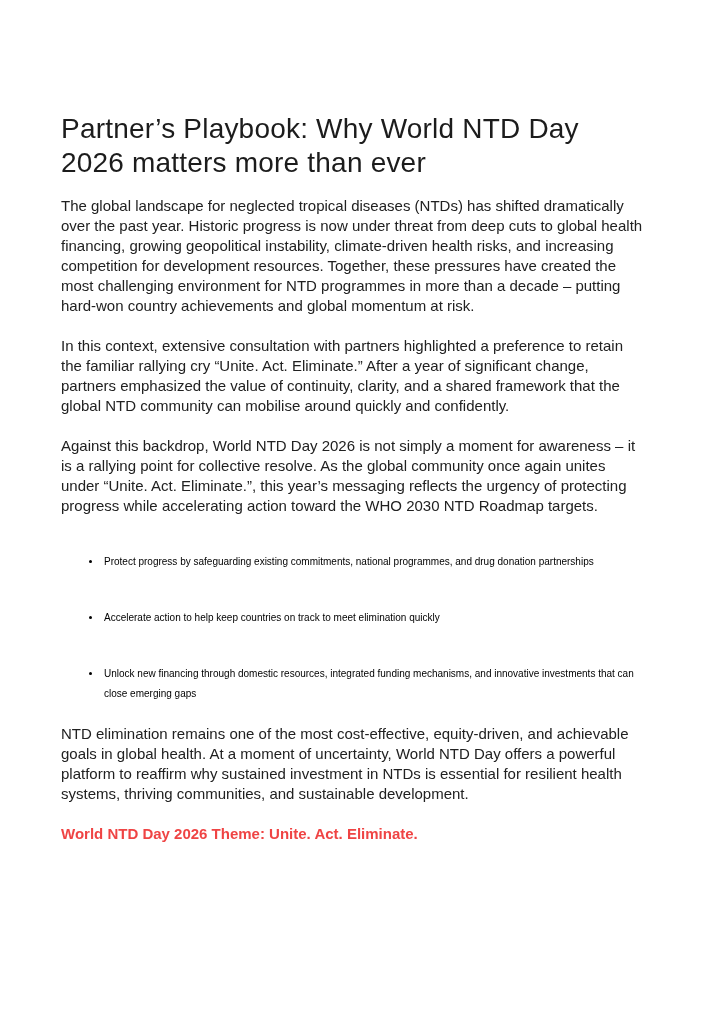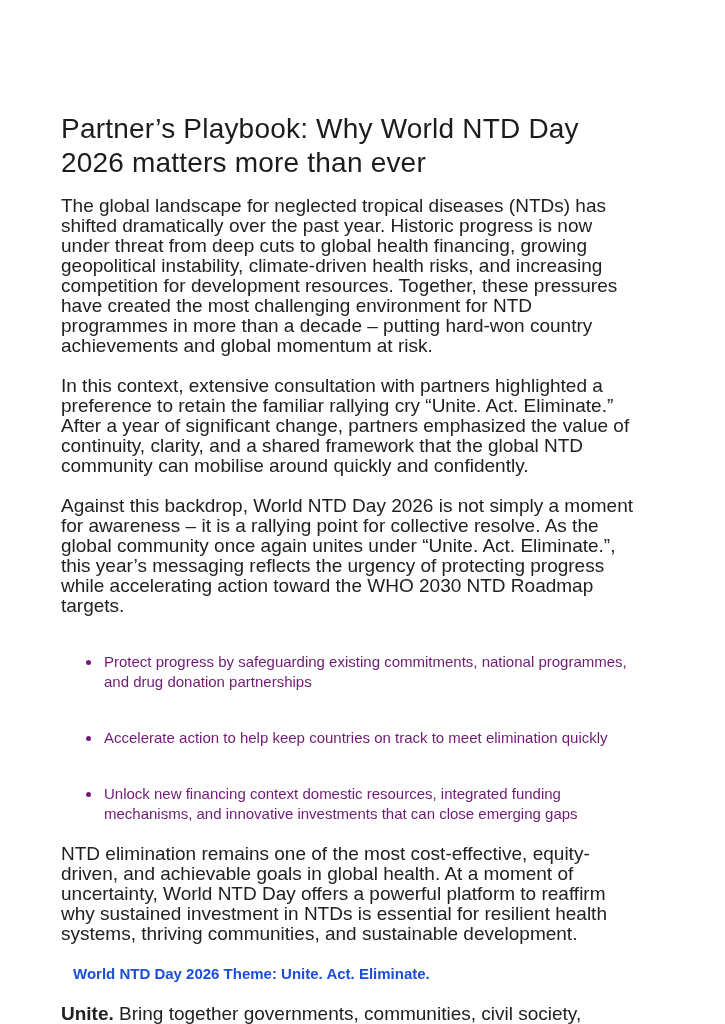--- a/index.html
+++ b/index.html
@@ -24,43 +24,43 @@
   .doc-title {
     margin: 0 0 16px 0;
     font-size: 28px;
     line-height: 34px;
     font-weight: 400;
     letter-spacing: 0.2px;
     color: #1c1c1c;
   }
   .body-text {
     margin: 0 0 20px 0;
-    font-size: 19px;
+    font-size: 15px;
     line-height: 20px;
     font-weight: 400;
     color: #212121;
   }
   ul.doc-bullets {
     margin: 0 0 20px 0;
     padding: 0 0 0 41px;
     list-style: disc;
   }
   ul.doc-bullets li {
-    font-size: 15px;
+    font-size: 10px;
     line-height: 20px;
-    color: #701a75;
+    color: #000000;
     padding-left: 2px;
     margin-top: 36px;
   }
   .theme-heading {
-    margin: 0 0 20px 12px;
+    margin: 0 0 20px 0;
     font-size: 15px;
     line-height: 20px;
     font-weight: 700;
-    color: #1d4ed8;
+    color: #ef4444;
   }
   .bold-lead {
     font-weight: 700;
   }
 </style>
 </head>
 <body>
 
 <div class="page">
 
@@ -69,22 +69,21 @@
   <p class="body-text">The global landscape for neglected tropical diseases (NTDs) has shifted dramatically over the past year. Historic progress is now under threat from deep cuts to global health financing, growing geopolitical instability, climate-driven health risks, and increasing competition for development resources. Together, these pressures have created the most challenging environment for NTD programmes in more than a decade – putting hard-won country achievements and global momentum at risk.</p>
 
   <p class="body-text">In this context, extensive consultation with partners highlighted a preference to retain the familiar rallying cry “Unite. Act. Eliminate.” After a year of significant change, partners emphasized the value of continuity, clarity, and a shared framework that the global NTD community can mobilise around quickly and confidently.</p>
 
   <p class="body-text">Against this backdrop, World NTD Day 2026 is not simply a moment for awareness – it is a rallying point for collective resolve. As the global community once again unites under “Unite. Act. Eliminate.”, this year’s messaging reflects the urgency of protecting progress while accelerating action toward the WHO 2030 NTD Roadmap targets.</p>
 
 
   <ul class="doc-bullets">
     <li>Protect progress by safeguarding existing commitments, national programmes, and drug donation partnerships</li>
     <li>Accelerate action to help keep countries on track to meet elimination quickly</li>
-    <li>Unlock new financing context domestic resources, integrated funding mechanisms, and innovative investments that can close emerging gaps</li>
+    <li>Unlock new financing through domestic resources, integrated funding mechanisms, and innovative investments that can close emerging gaps</li>
   </ul>
 
   <p class="body-text">NTD elimination remains one of the most cost-effective, equity-driven, and achievable goals in global health. At a moment of uncertainty, World NTD Day offers a powerful platform to reaffirm why sustained investment in NTDs is essential for resilient health systems, thriving communities, and sustainable development.</p>
 
   <p class="theme-heading">World NTD Day 2026 Theme: Unite. Act. Eliminate.</p>
 
-  <p class="body-text"><span class="bold-lead">Unite.</span> <span>Bring together governments, communities, civil society, donors, the private sector and partners around a shared commitment to end NTDs.</span></p>
 
 </div>
 
 </body></html>

